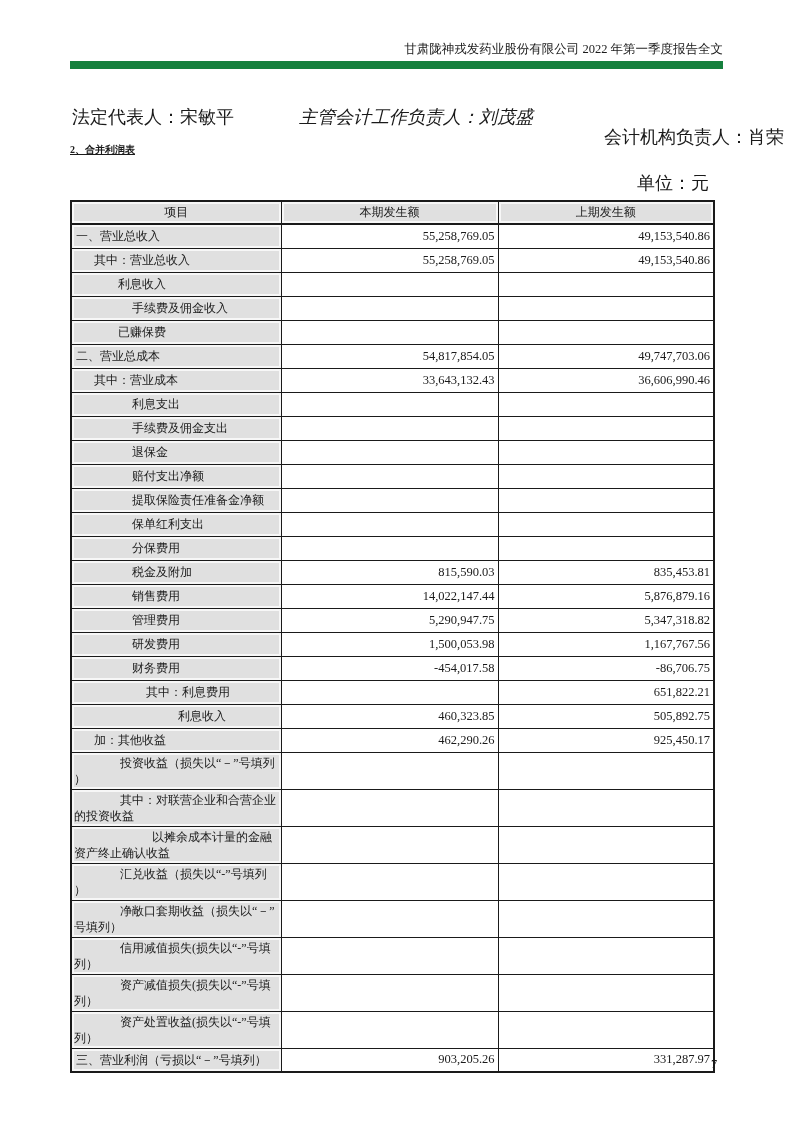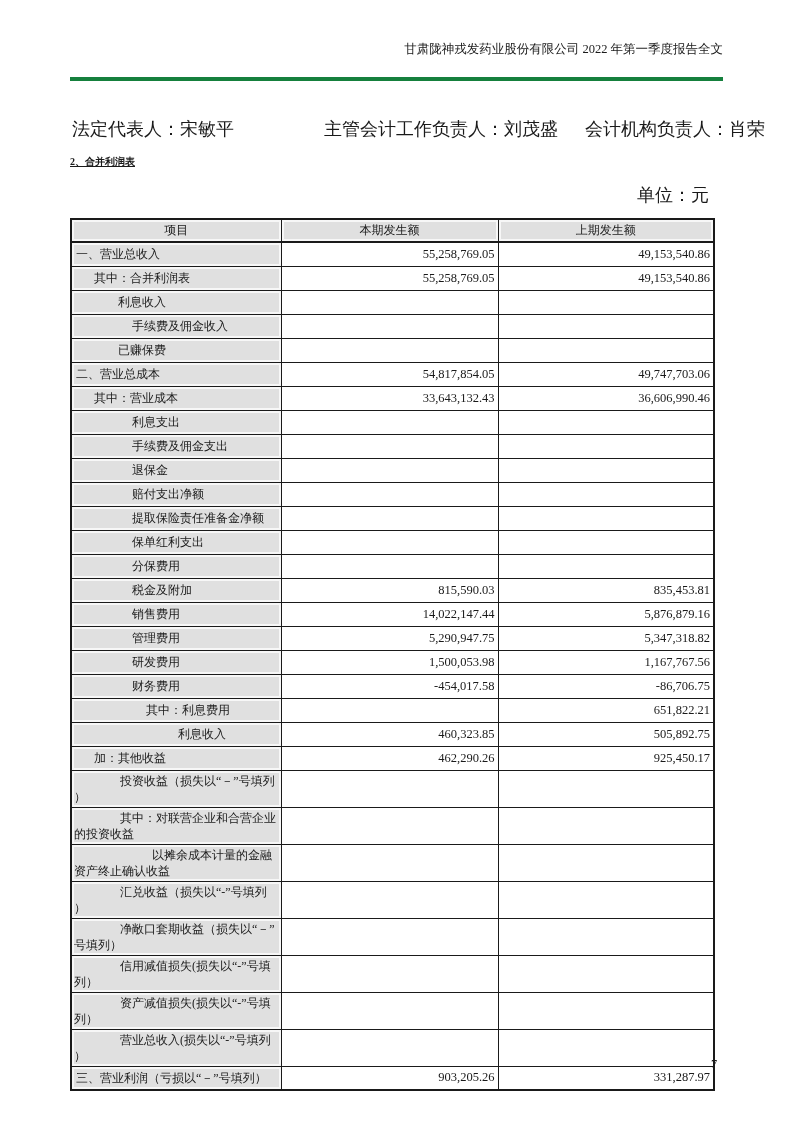--- a/index.html
+++ b/index.html
@@ -15,49 +15,49 @@
     position:absolute;
     left:70px;top:0;
     width:653px;height:1122px;
     padding-top:42px;
     box-sizing:border-box;
   }
   .doc-header{
     text-align:right;
     font-size:12.5px;
     line-height:15px;
-    padding-bottom:20px;
-    border-bottom:4px solid #15803d;
+    padding-bottom:4px;
+    border-bottom:8px solid #15803d;
   }
   .officers{
     position:relative;
     margin-top:36px;
     height:16px;
     font-size:18px;
   }
   .officers span{position:absolute;top:0;white-space:nowrap;}
   .off1{left:2px;}
-  .off2{left:254px;}
-  .off3{left:515px;}
+  .off2{left:229px;font-style:italic;}
+  .off3{left:534px;margin-top:20px;}
   .section-title{
     margin:20px 0 0 0;
     font-size:10px;
     font-weight:bold;
     line-height:17px;
     text-decoration:underline;
   }
   .unit-line{
     margin-top:18px;
     text-align:right;
     font-size:18px;
     line-height:15px;
     padding-right:14px;
   }
   table.fin{
-    margin-top:15px;
+    margin-top:9px;
     width:643px;
     table-layout:fixed;
     border-collapse:collapse;
     border:2px solid #1a1a1a;
   }
   col.c1{width:210px;}
   col.c2{width:217px;}
   col.c3{width:216px;}
   .fin th,.fin td{
     border:1.5px solid #1a1a1a;
@@ -136,21 +136,21 @@
           <th>上期发生额</th>
         </tr>
       </thead>
       <tbody id="fin-body">
           <tr>
             <td class="lbl ind0">一、营业总收入</td>
             <td class="val">55,258,769.05</td>
             <td class="val">49,153,540.86</td>
           </tr>
           <tr>
-            <td class="lbl ind1">其中：合并利润表</td>
+            <td class="lbl ind1">其中：营业总收入</td>
             <td class="val">55,258,769.05</td>
             <td class="val">49,153,540.86</td>
           </tr>
           <tr>
             <td class="lbl ind2">利息收入</td>
             <td class="val"></td>
             <td class="val"></td>
           </tr>
           <tr>
             <td class="lbl ind3">手续费及佣金收入</td>
@@ -276,21 +276,21 @@
             <td class="lbl ind6">信用减值损失(损失以“-”号填列）</td>
             <td class="val"></td>
             <td class="val"></td>
           </tr>
           <tr class="tall">
             <td class="lbl ind6">资产减值损失(损失以“-”号填列）</td>
             <td class="val"></td>
             <td class="val"></td>
           </tr>
           <tr class="tall">
-            <td class="lbl ind6">营业总收入(损失以“-”号填列）</td>
+            <td class="lbl ind6">资产处置收益(损失以“-”号填列）</td>
             <td class="val"></td>
             <td class="val"></td>
           </tr>
           <tr>
             <td class="lbl ind0">三、营业利润（亏损以“－”号填列）</td>
             <td class="val">903,205.26</td>
             <td class="val">331,287.97</td>
           </tr>
         </tbody>
     </table>

